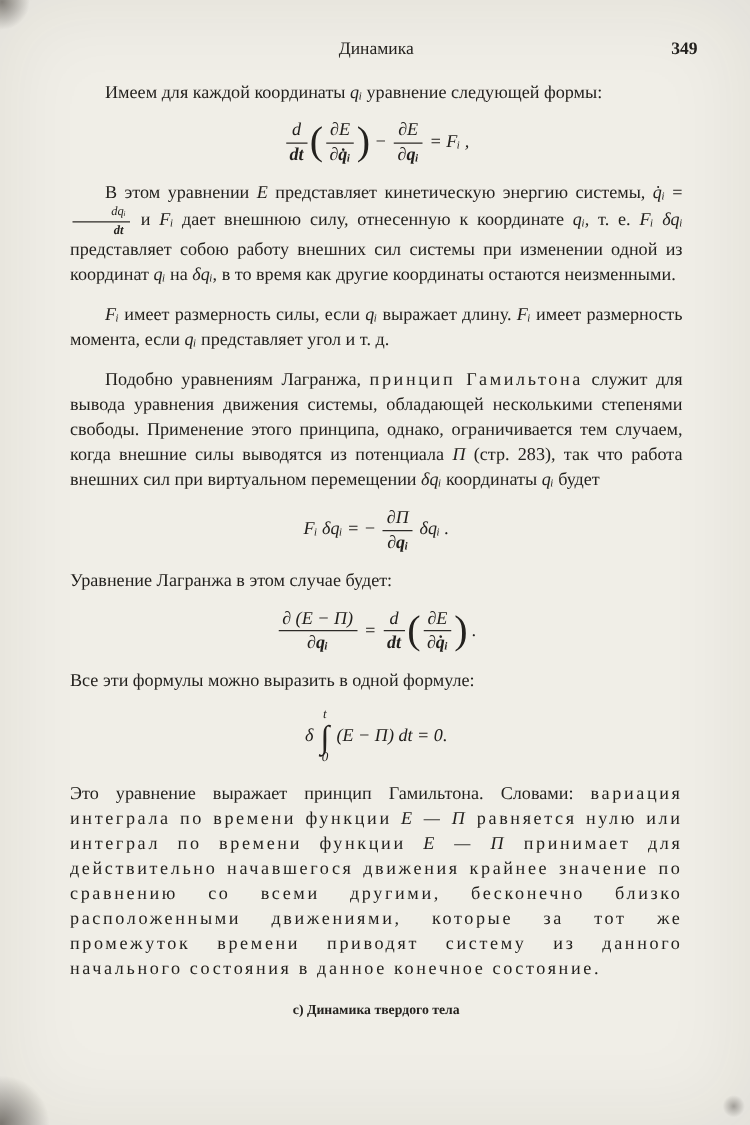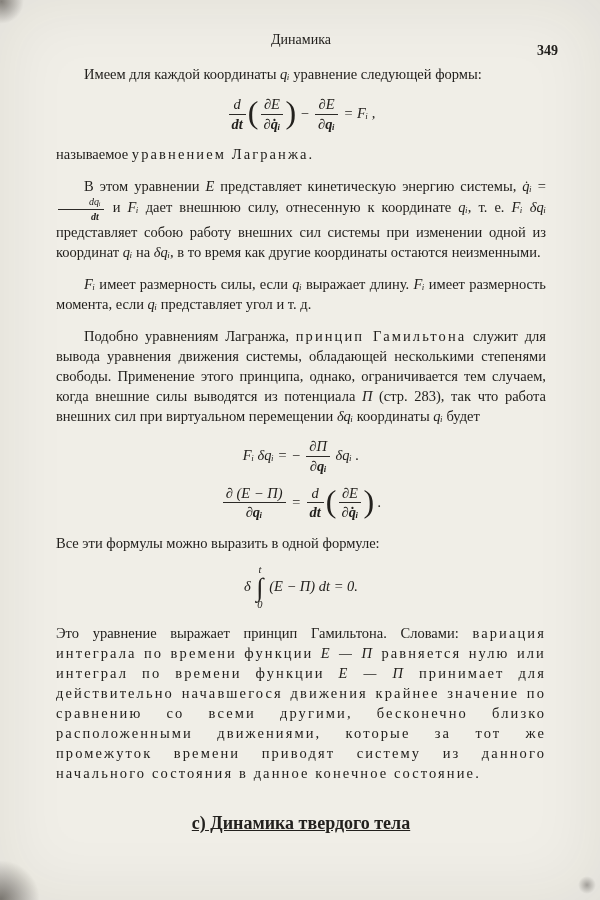--- a/index.html
+++ b/index.html
@@ -19,21 +19,21 @@
     box-shadow:inset 0 0 70px rgba(40,35,25,.08);
     width:514px;height:870px;
   }
   .pagehead{
     position:relative;
     text-align:center;
     font-size:14px;
     margin-bottom:14px;
   }
   .pageno{
-    position:absolute;right:0;top:11px;
+    position:absolute;right:0;top:0;
     font-weight:bold;
     font-family:Liberation Serif, serif;
   }
   p{margin:12px;text-align:justify;}
   .indent{text-indent:28px;}
   .it{font-style:italic;}
   .sp{letter-spacing:2.1px;}
   .formula{
     text-align:center;
     font-style:italic;
@@ -54,48 +54,47 @@
     font-size:32px;font-style:normal;font-weight:300;
     vertical-align:middle;line-height:1;position:relative;top:-2px;
   }
   .intblock{
     display:inline-flex;flex-direction:column;align-items:center;
     vertical-align:middle;line-height:1;margin:0 2px;
   }
   .intblock .lim{font-size:10.5px;font-style:italic;line-height:1;}
   .intblock .isym{font-size:26px;font-style:normal;line-height:.95;}
   .subhead{
-    text-align:center;font-weight:bold;font-size:18px;
-    margin:30px 0 10px;
-    text-decoration:underline;
+    text-align:center;font-weight:bold;font-size:11px;
+    margin:13px 0 10px;
   }
   .artifact{position:absolute;pointer-events:none;}
   .art-tl{left:-6px;top:-6px;width:30px;height:30px;
     background:radial-gradient(circle at 25% 25%, rgba(35,30,25,.5), transparent 70%);}
   .art-bl{left:-12px;bottom:-12px;width:52px;height:52px;
     background:radial-gradient(circle at 25% 75%, rgba(35,30,25,.55), transparent 70%);}
   .art-br{right:4px;bottom:6px;width:18px;height:18px;
     background:radial-gradient(circle, rgba(35,30,25,.35), transparent 70%);}
 </style>
 </head>
 <body style="background: rgb(240, 238, 231); color: rgb(35, 33, 30);">
 
 <div class="page">
   <div class="pagehead">
     <span>Динамика</span>
     <span class="pageno">349</span>
   </div>
 
   <p class="indent">Имеем для каждой координаты <span class="it">qᵢ</span> уравнение следующей формы:</p>
   <div class="formula"><span class="frac"><span class="num">d</span><span class="den">dt</span></span><span class="paren">(</span><span class="frac"><span class="num">∂E</span><span class="den">∂q̇ᵢ</span></span><span class="paren">)</span> − <span class="frac"><span class="num">∂E</span><span class="den">∂qᵢ</span></span> = Fᵢ ,</div>
-  <p>называемое <span class="sp">уравнением Лагранжа.</span></p>
   <p class="indent">В этом уравнении <span class="it">E</span> представляет кинетическую энергию системы, <span class="it">q̇ᵢ</span> = <span class="frac small it"><span class="num">dqᵢ</span><span class="den">dt</span></span> и <span class="it">Fᵢ</span> дает внешнюю силу, отнесенную к координате <span class="it">qᵢ</span>, т. е. <span class="it">Fᵢ δqᵢ</span> представляет собою работу внешних сил системы при изменении одной из координат <span class="it">qᵢ</span> на <span class="it">δqᵢ</span>, в то время как другие координаты остаются неизменными.</p>
   <p class="indent"><span class="it">Fᵢ</span> имеет размерность силы, если <span class="it">qᵢ</span> выражает длину. <span class="it">Fᵢ</span> имеет размерность момента, если <span class="it">qᵢ</span> представляет угол и т. д.</p>
   <p class="indent">Подобно уравнениям Лагранжа, <span class="sp">принцип Гамильтона</span> служит для вывода уравнения движения системы, обладающей несколькими степенями свободы. Применение этого принципа, однако, ограничивается тем случаем, когда внешние силы выводятся из потенциала <span class="it">П</span> (стр. 283), так что работа внешних сил при виртуальном перемещении <span class="it">δqᵢ</span> координаты <span class="it">qᵢ</span> будет</p>
   <div class="formula">Fᵢ δqᵢ = − <span class="frac"><span class="num">∂П</span><span class="den">∂qᵢ</span></span> δqᵢ .</div>
+  <p>Уравнение Лагранжа в этом случае будет:</p>
   <div class="formula"><span class="frac"><span class="num">∂ (E − П)</span><span class="den">∂qᵢ</span></span> = <span class="frac"><span class="num">d</span><span class="den">dt</span></span><span class="paren">(</span><span class="frac"><span class="num">∂E</span><span class="den">∂q̇ᵢ</span></span><span class="paren">)</span> .</div>
   <p>Все эти формулы можно выразить в одной формуле:</p>
   <div class="formula">δ <span class="intblock">
         <span class="lim">t</span>
         <span class="isym">∫</span>
         <span class="lim">0</span>
       </span> (E − П) dt = 0.</div>
   <p>Это уравнение выражает принцип Гамильтона. Словами: <span class="sp">вариация интеграла по времени функции </span><span class="it sp">E — П</span><span class="sp"> равняется нулю или интеграл по времени функции </span><span class="it sp">E — П</span><span class="sp"> принимает для действительно начавшегося движения крайнее значение по сравнению со всеми другими, бесконечно близко расположенными движениями, которые за тот же промежуток времени приводят систему из данного начального состояния в данное конечное состояние.</span></p>
   <div class="subhead">с) Динамика твердого тела</div>
 

